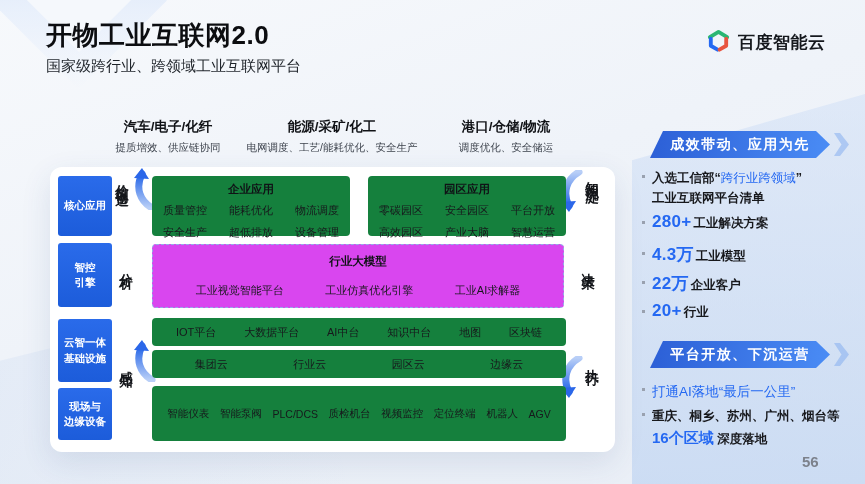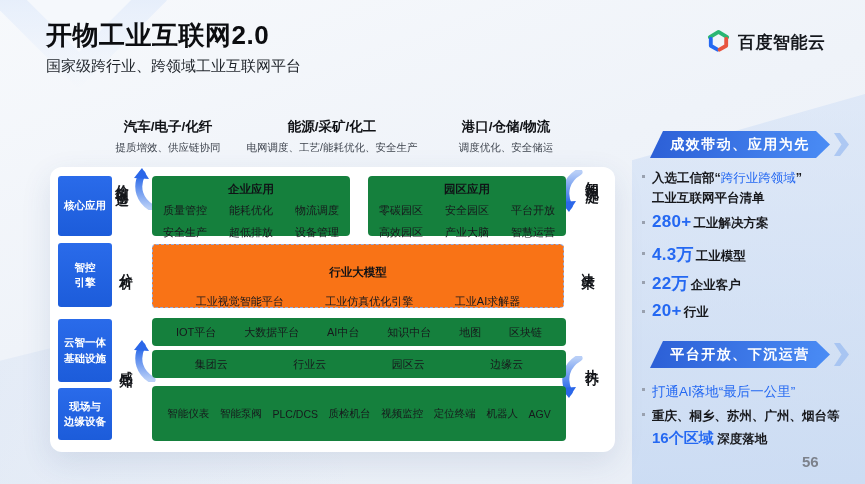--- a/index.html
+++ b/index.html
@@ -48,22 +48,22 @@
   .arrow.down{transform:scaleY(-1);}
   .a1{left:130px;top:168px;} .a2{left:130px;top:340px;}
   .a3{left:557px;top:170px;} .a4{left:557px;top:356px;}
   
   .lightbox{position:absolute;background:#15803d;border-radius:4px;}
   .appbox{width:198px;top:176px;height:60px;padding-top:6px;box-sizing:border-box;}
   .entbox{left:152px;} .parkbox{left:368px;}
   .box-title{text-align:center;font-size:11.5px;font-weight:800;color:#101216;}
   .app-grid{display:grid;grid-template-columns:1fr 1fr 1fr;row-gap:7px;margin-top:6px;}
   .app-grid span{font-size:11px;color:#17181c;text-align:center;}
-  .modelbox{left:152px;top:244px;width:412px;height:64px;background:#f97316;border:1px dashed #92afe6;
-    border-radius:4px;box-sizing:border-box;padding-top:20px;}
+  .modelbox{left:152px;top:244px;width:412px;height:64px;background:#d946ef;border:1px dashed #92afe6;
+    border-radius:4px;box-sizing:border-box;padding-top:9px;}
   .model-items{display:flex;justify-content:space-around;margin-top:14px;padding:0 22px;}
   .model-items span{font-size:11px;color:#17181c;}
   .rowbox{left:152px;width:414px;display:flex;align-items:center;justify-content:space-around;padding:0 10px;box-sizing:border-box;}
   .rowbox span{font-size:11px;color:#17181c;}
   .platrow{top:318px;height:28px;}
   .cloudrow{top:350px;height:28px;}
   .devrow{top:386px;height:55px;}
   .devrow span{font-size:10.5px;}
   
   .banner{position:absolute;left:650px;width:180px;height:27px;line-height:27px;text-align:center;

